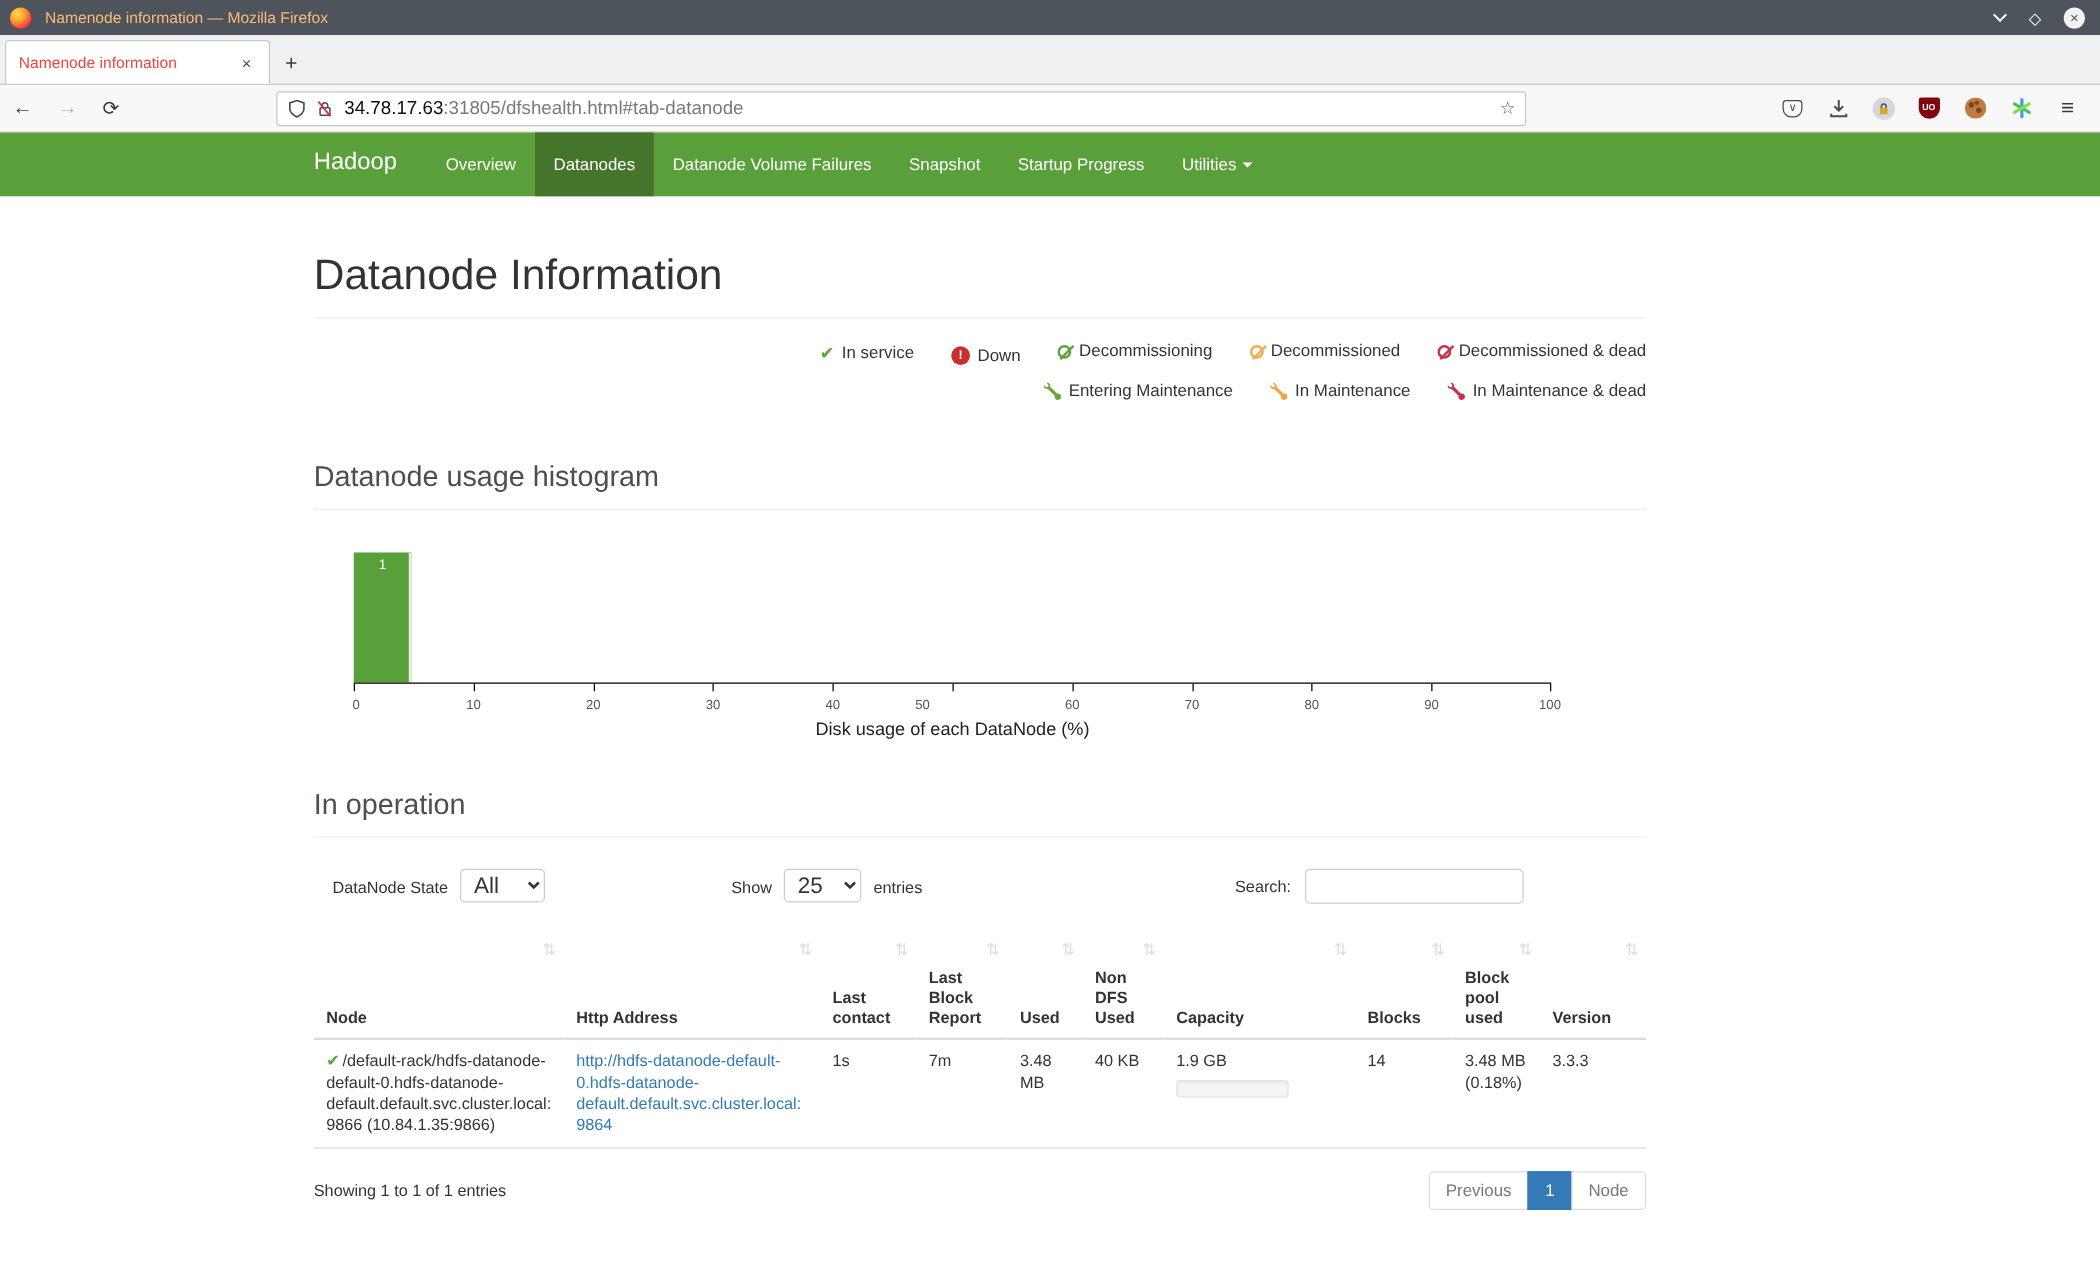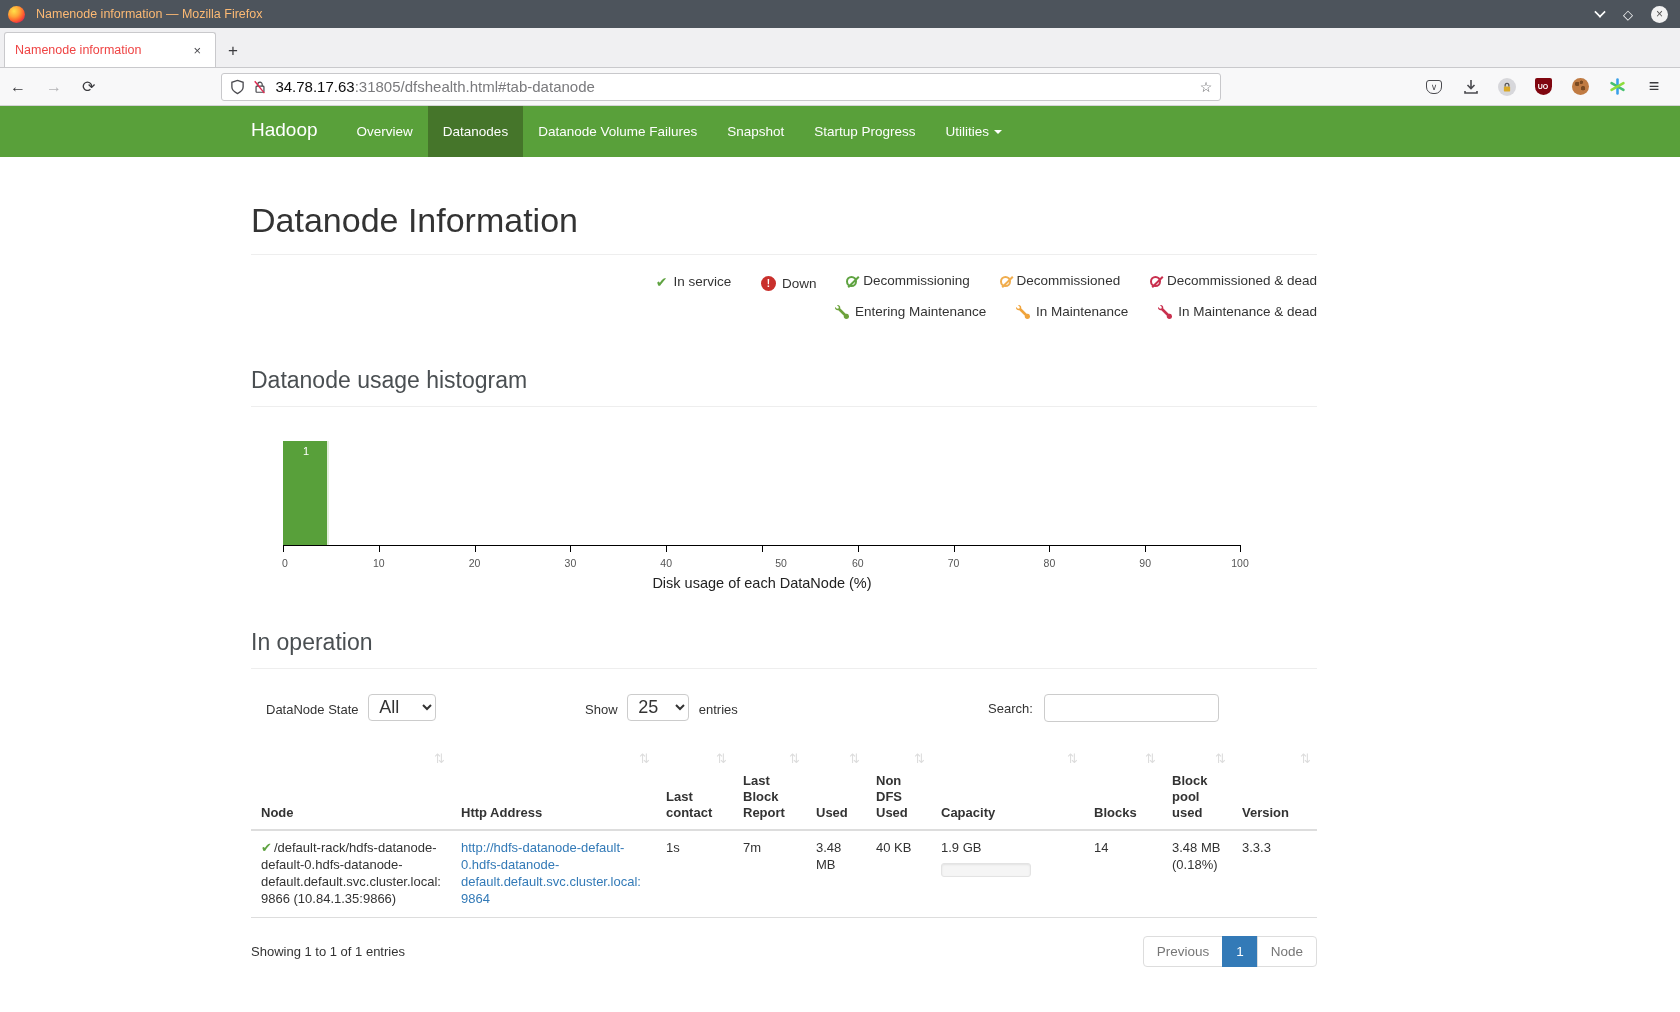--- a/index.html
+++ b/index.html
@@ -267,21 +267,21 @@
       <div class="tick" style="left:574.8px"></div>
       <div class="tick" style="left:670.6px"></div>
       <div class="tick" style="left:766.4px"></div>
       <div class="tick" style="left:862.2px"></div>
       <div class="tick" style="left:957px"></div>
     <span class="tick-label" style="left:2px">0</span>
     <span class="tick-label" style="left:95.8px">10</span>
     <span class="tick-label" style="left:191.6px">20</span>
     <span class="tick-label" style="left:287.4px">30</span>
     <span class="tick-label" style="left:383.2px">40</span>
-    <span class="tick-label" style="left:498px">50</span>
+    <span class="tick-label" style="left:455px">50</span>
     <span class="tick-label" style="left:574.8px">60</span>
     <span class="tick-label" style="left:670.6px">70</span>
     <span class="tick-label" style="left:766.4px">80</span>
     <span class="tick-label" style="left:862.2px">90</span>
     <span class="tick-label" style="left:957px">100</span>
     <div class="xlabel">Disk usage of each DataNode (%)</div>
   </div>
 
   <h2 class="sect">In operation</h2>
   <div class="hrline"></div>

